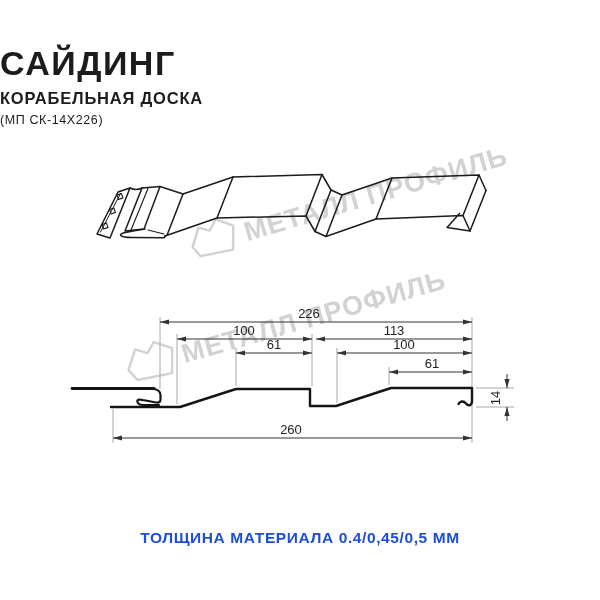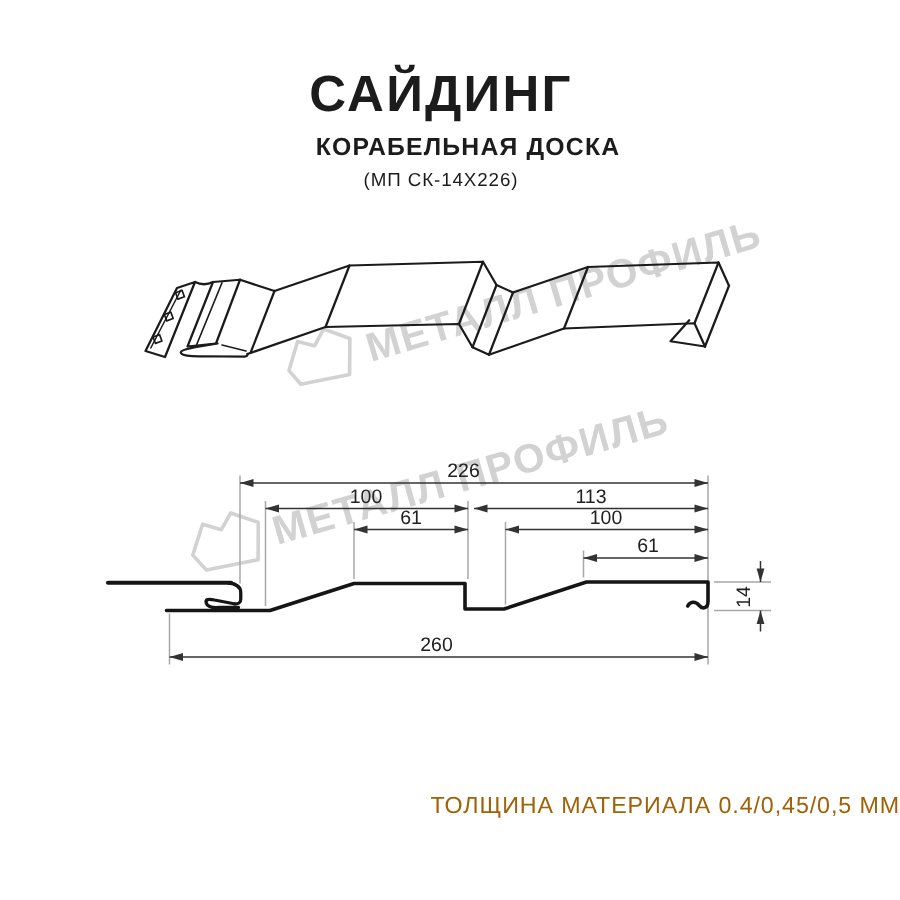--- a/index.html
+++ b/index.html
@@ -1,26 +1,26 @@
 <!DOCTYPE html>
 <html><head>
 <meta charset="utf-8">
 <style>
   html,body{margin:0;padding:0;}
   body{
     width:600px;height:600px;position:relative;background:#ffffff;
     font-family:"Liberation Sans", sans-serif;overflow:hidden;
   }
-  .title-block{position:absolute;left:0;right:12px;top:46px;text-align:center;color:#1c1c1c;}
+  .title-block{position:absolute;left:0;right:12px;top:46px;color:#1c1c1c;}
   .title-main{font-size:34px;font-weight:bold;letter-spacing:1.5px;line-height:1.0;}
-  .title-sub{font-size:16.5px;font-weight:bold;letter-spacing:0.8px;margin-top:9px;padding-left:36px;}
+  .title-sub{font-size:16.5px;font-weight:bold;letter-spacing:0.8px;margin-top:9px;}
   .title-code{font-size:12.5px;font-weight:400;letter-spacing:0.6px;margin-top:5px;}
   .caption{
-    position:absolute;left:0;right:0;top:529px;text-align:right;
-    font-size:15.5px;font-weight:400;letter-spacing:0.6px;color:#a16207;
+    position:absolute;left:0;right:0;top:529px;text-align:center;
+    font-size:15.5px;font-weight:700;letter-spacing:0.6px;color:#1d4ed8;
   }
   svg{position:absolute;left:0;top:0;}
   .wm-text{font-family:"Liberation Sans",sans-serif;font-weight:bold;font-size:27px;letter-spacing:1px;}
   .dim-label{font-family:"Liberation Sans",sans-serif;font-size:13px;fill:#222222;}
 </style>
 </head>
 <body>
 
 <div class="title-block">
   <div class="title-main">САЙДИНГ</div>

